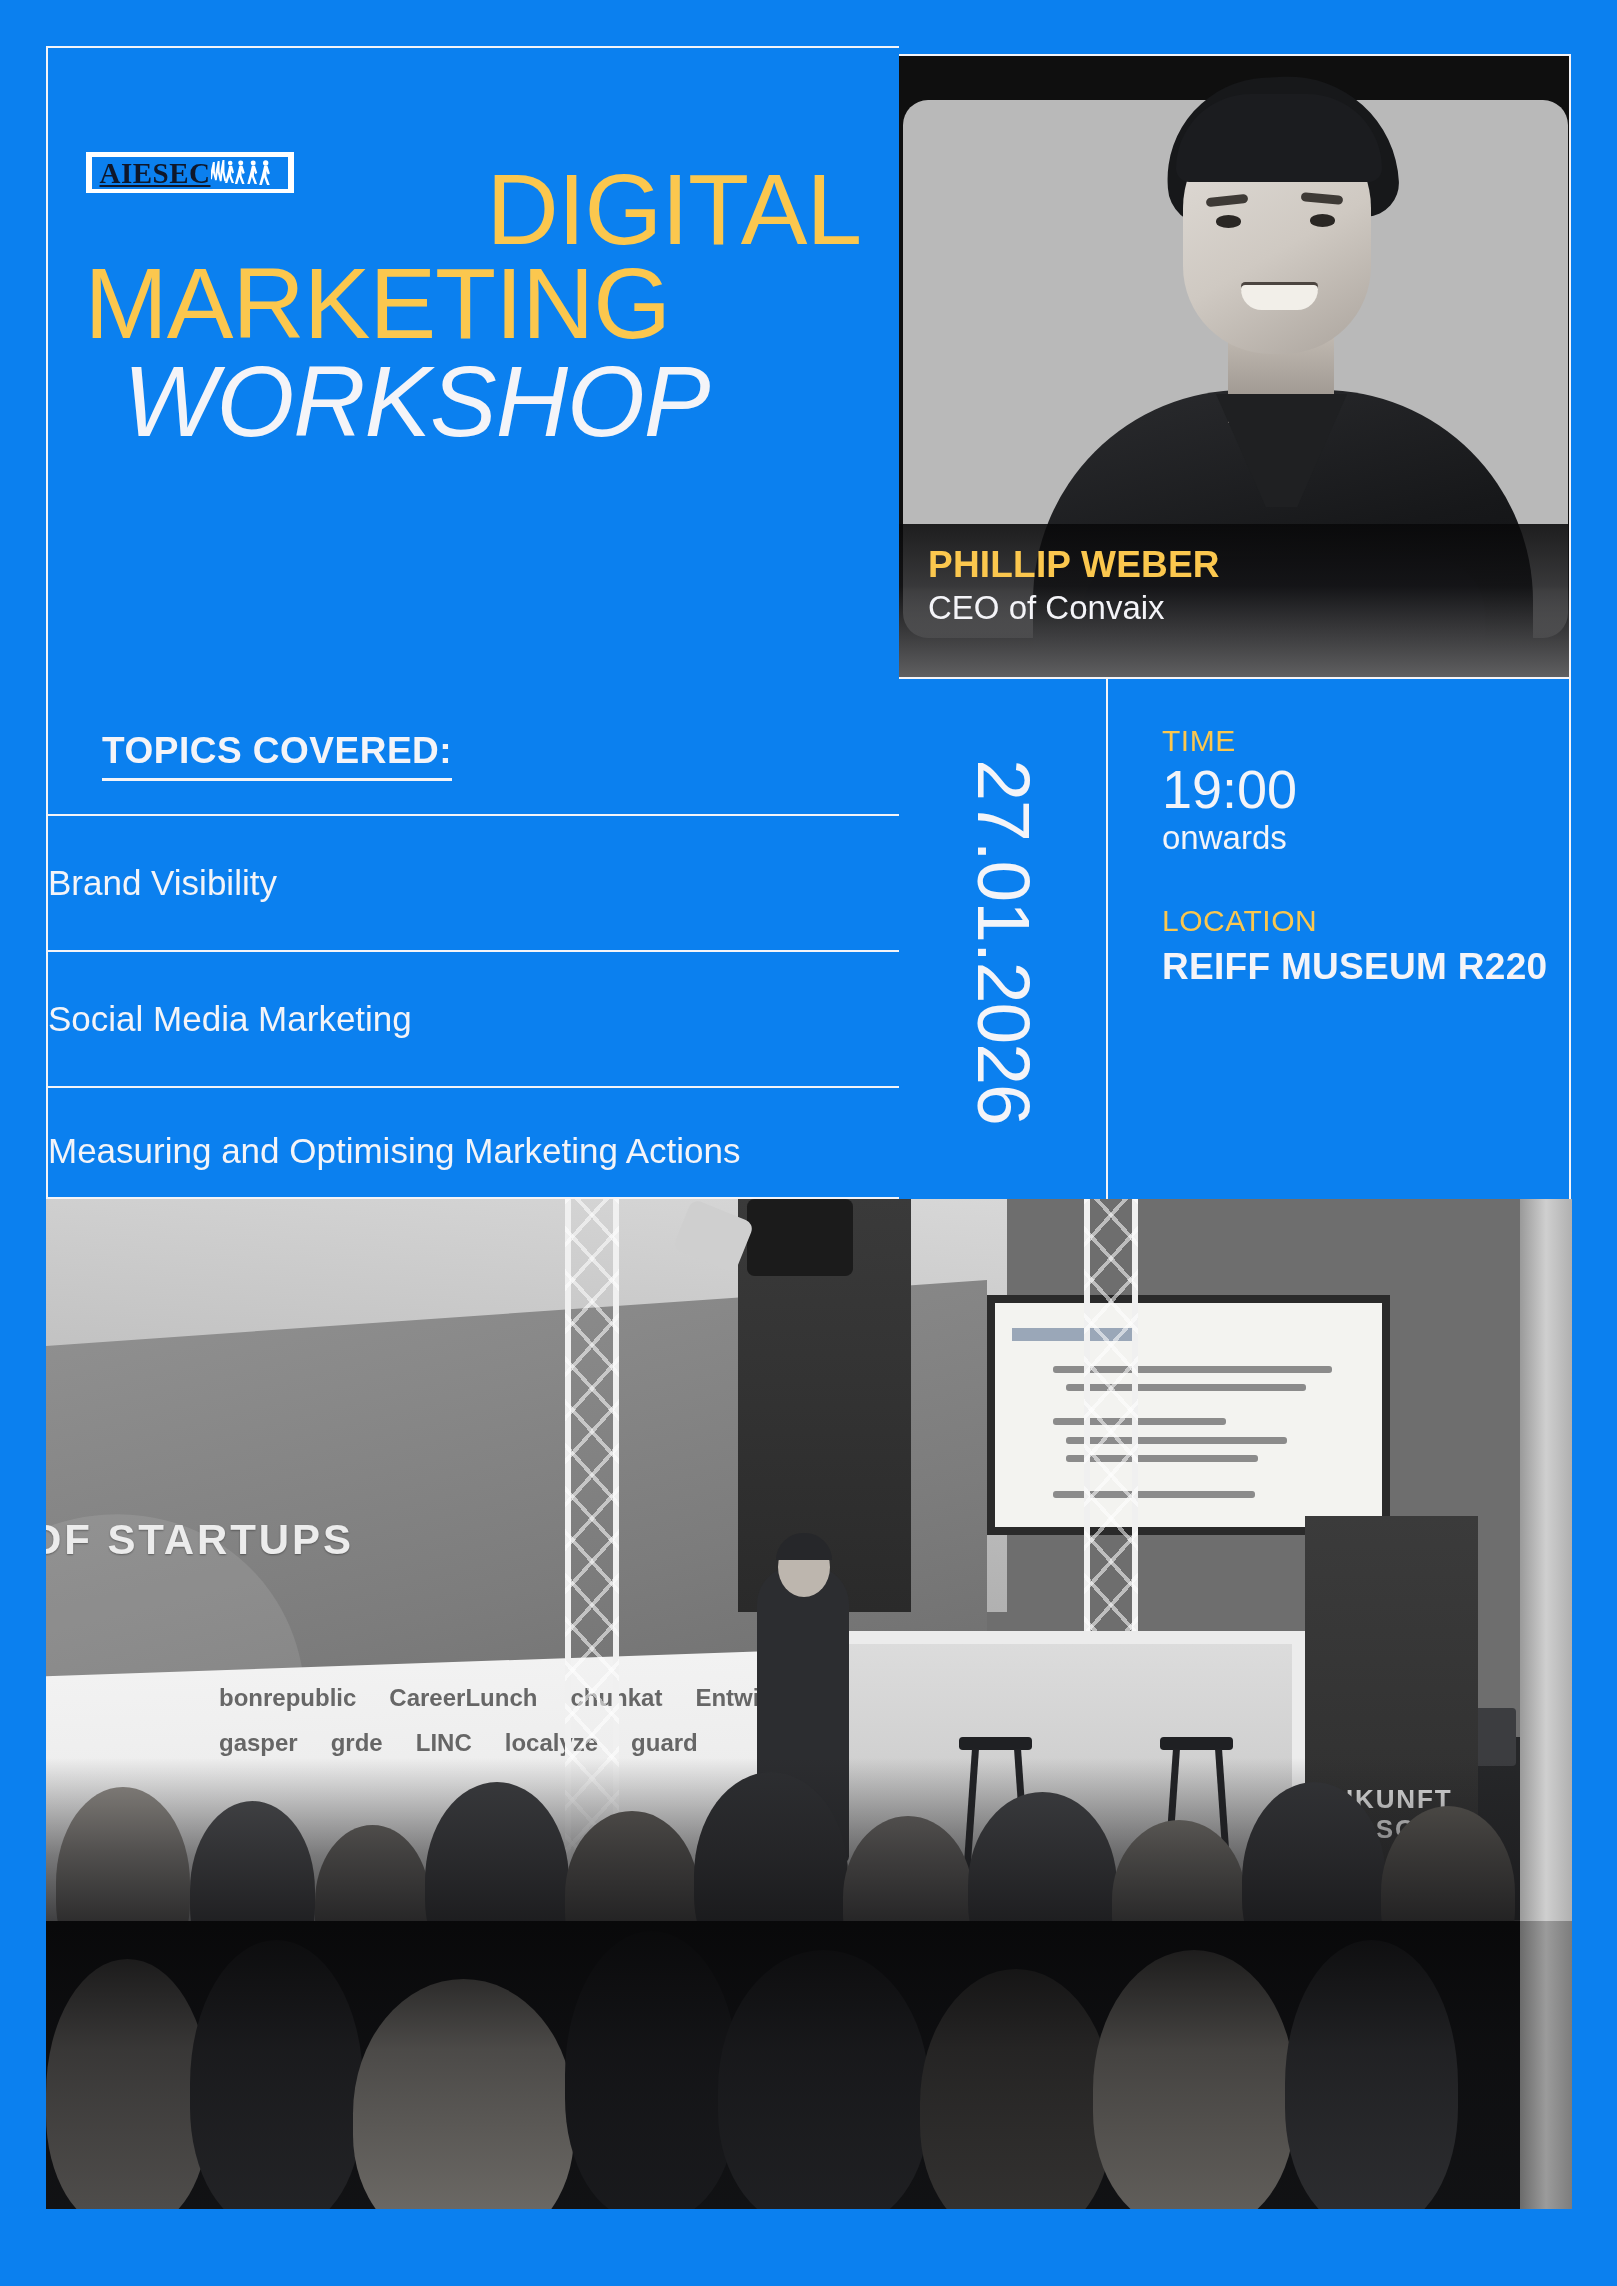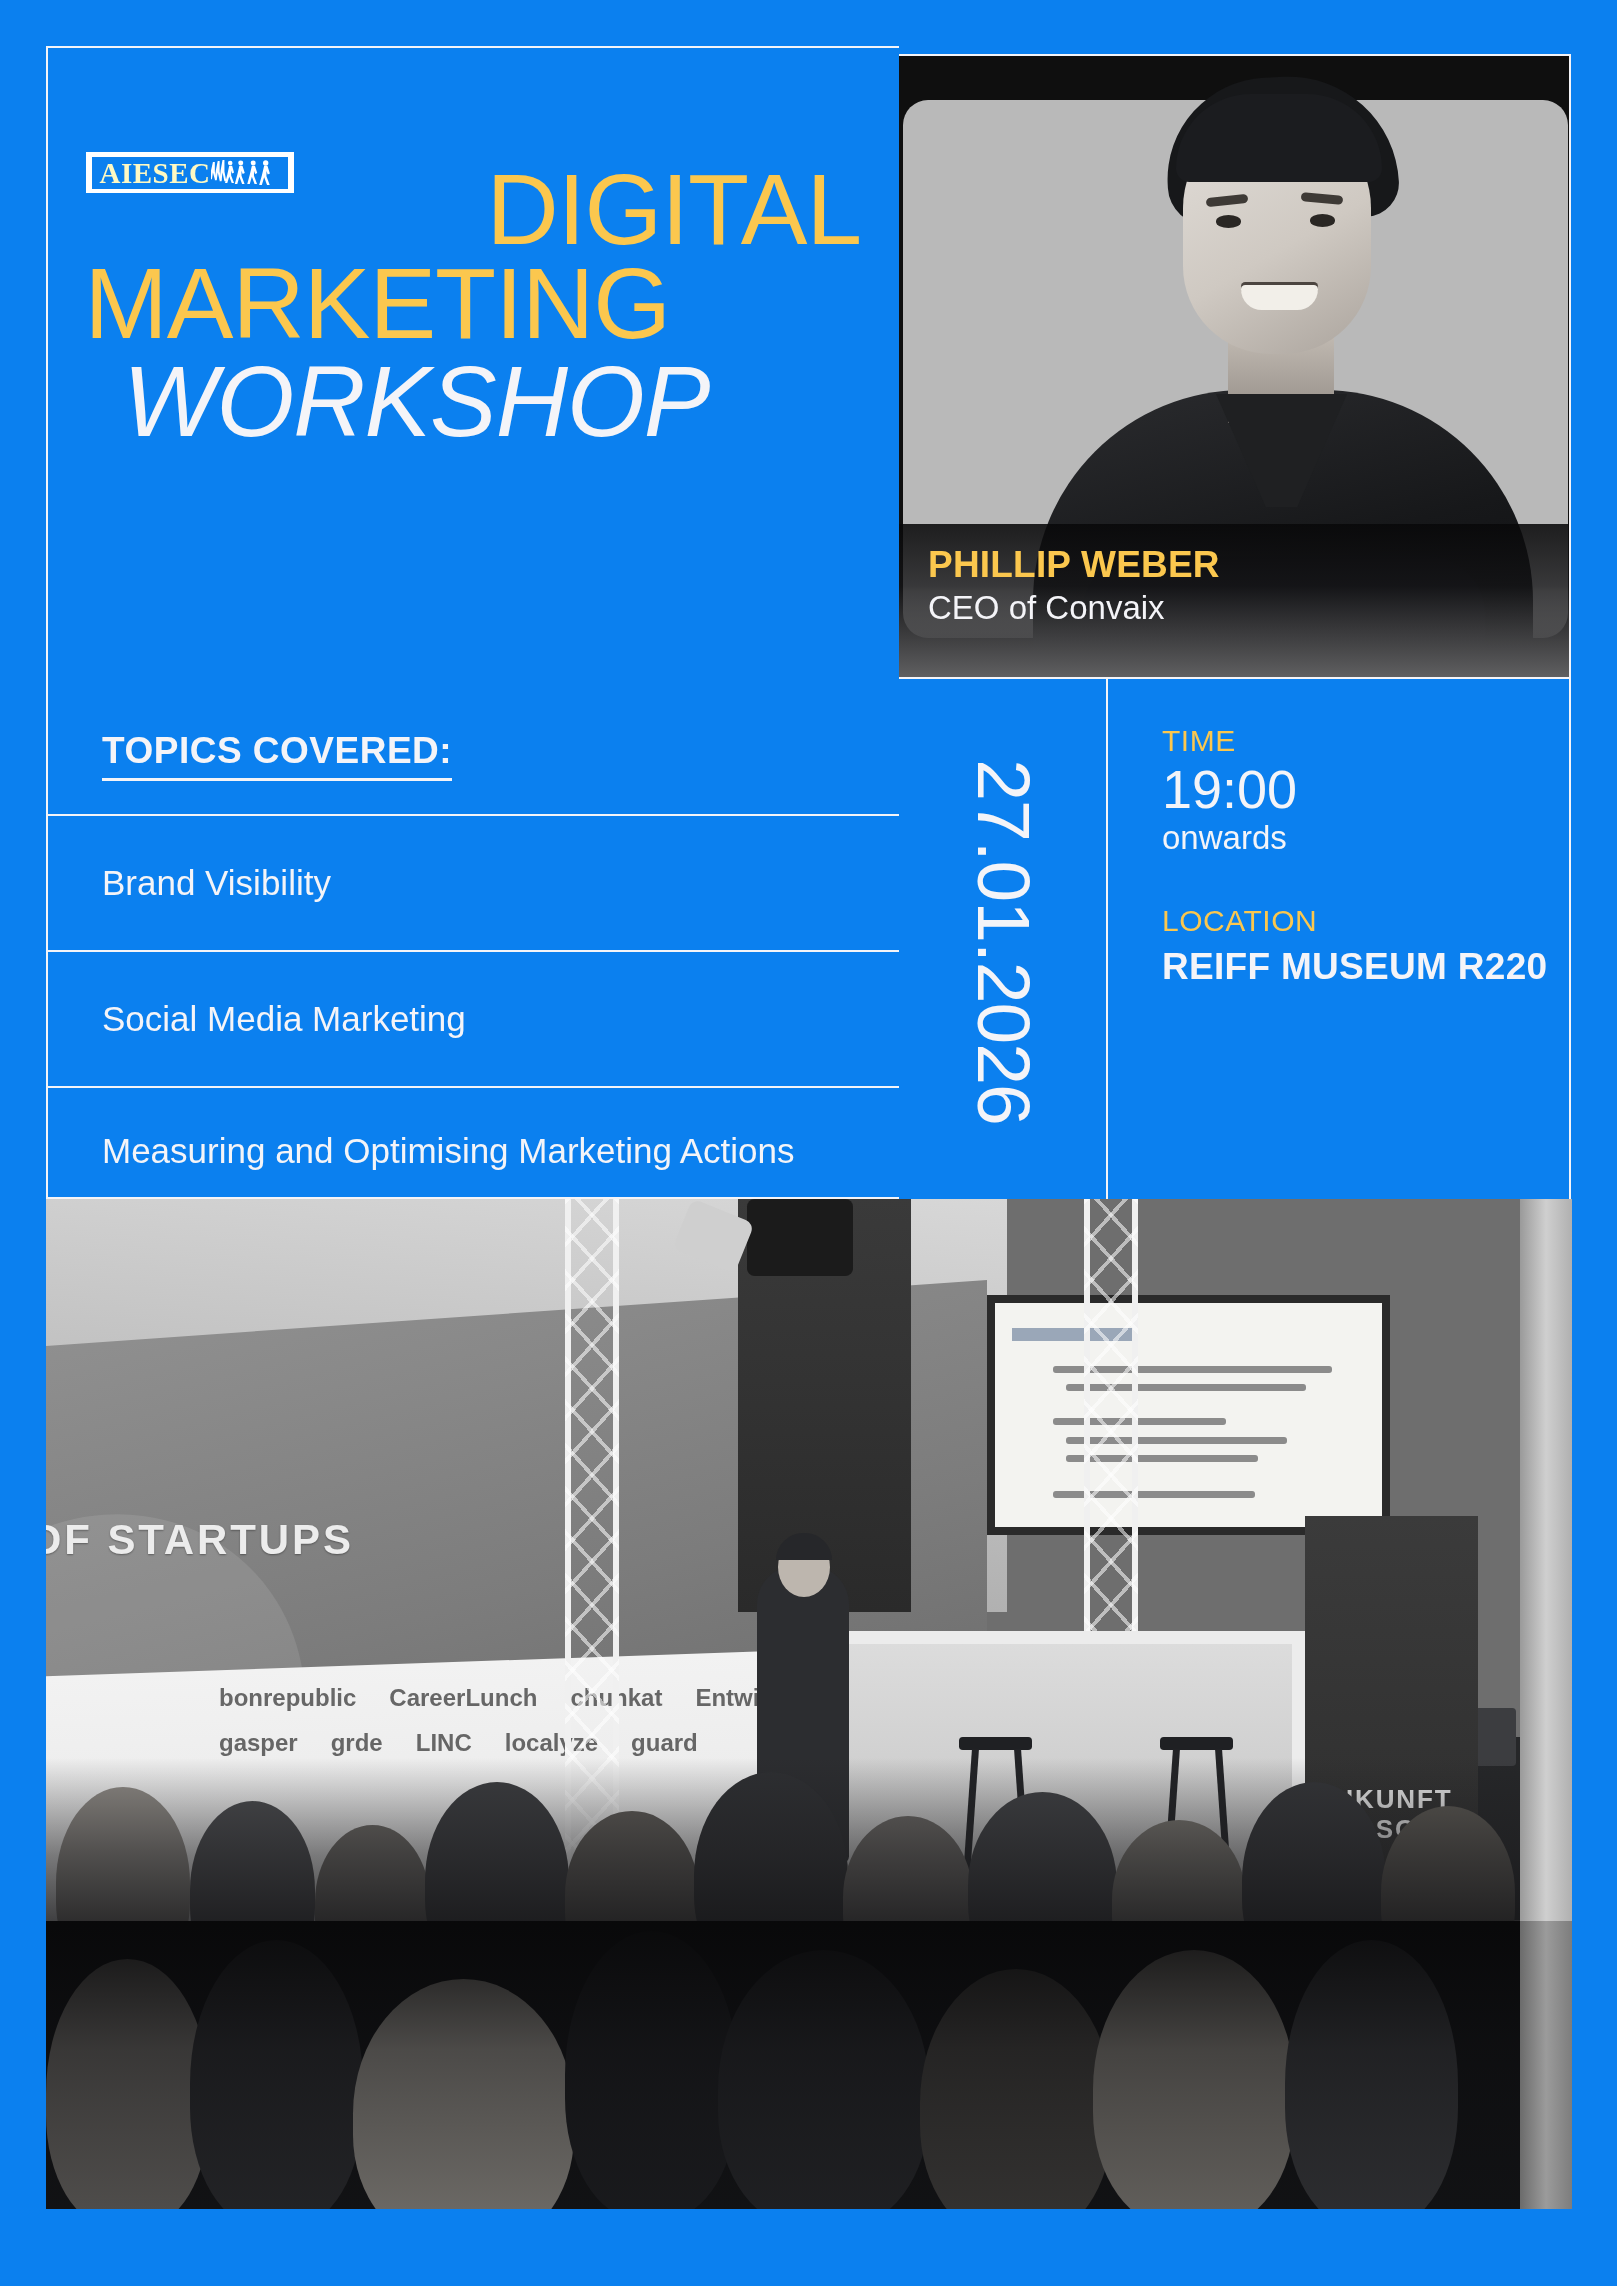--- a/index.html
+++ b/index.html
@@ -49,22 +49,23 @@
     padding:1.9px 5.8px 1px 7.7px;
     display:flex;
     align-items:center;
     gap:1px;
   }
   .aiesec-word {
     font-family:"Liberation Serif", serif;
     font-weight:bold;
     font-size:29px;
     letter-spacing:0.5px;
-    color:#fef9c3;
+    color:#0f172a;
     line-height:1;
+    text-decoration:underline;
   }
   .aiesec-people { display:block; line-height:0; }
 
   .title-block {
     position:absolute;
     left:25px; top:115px;
     width:817px;
   }
   .t-line1 {
     font-size:100px;
@@ -109,21 +110,20 @@
 
   .topics-list {
     position:absolute;
     left:0; top:766px;
     width:100%;
   }
   .topic-row {
     border-top:2.9px solid #F4F4F8;
     display:flex;
     align-items:center;
-    padding-left:54px;
     padding-right:19px;
     color:#F4F4F8;
     font-size:35px;
     line-height:1.28;
   }
   .topic-row.r1 { height:136px; }
   .topic-row.r2 { height:136px; }
   .topic-row.r3 { height:113px; align-items:center; padding-top:15.4px; }
 
   

